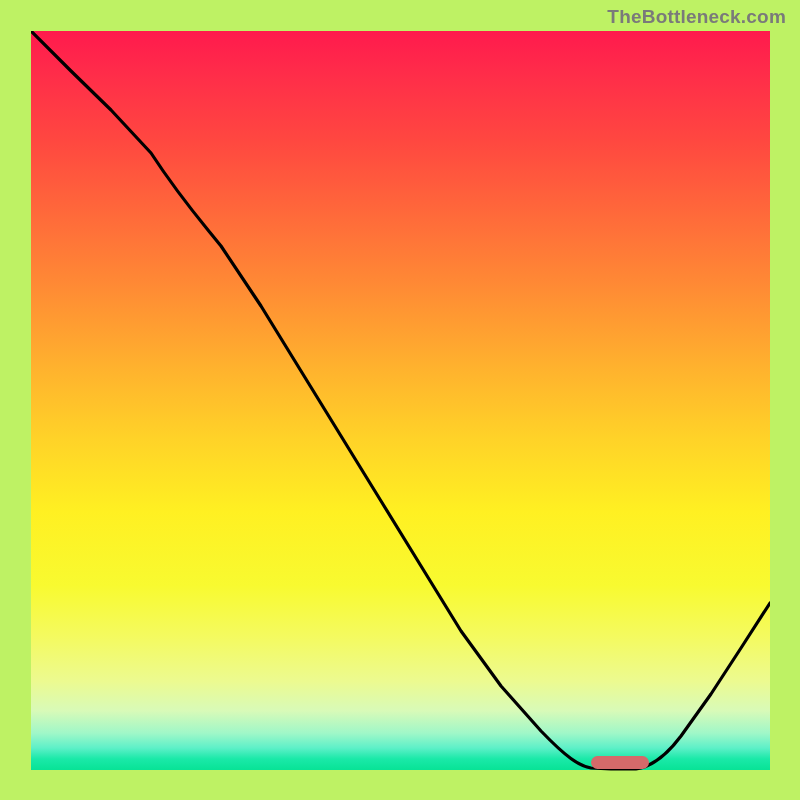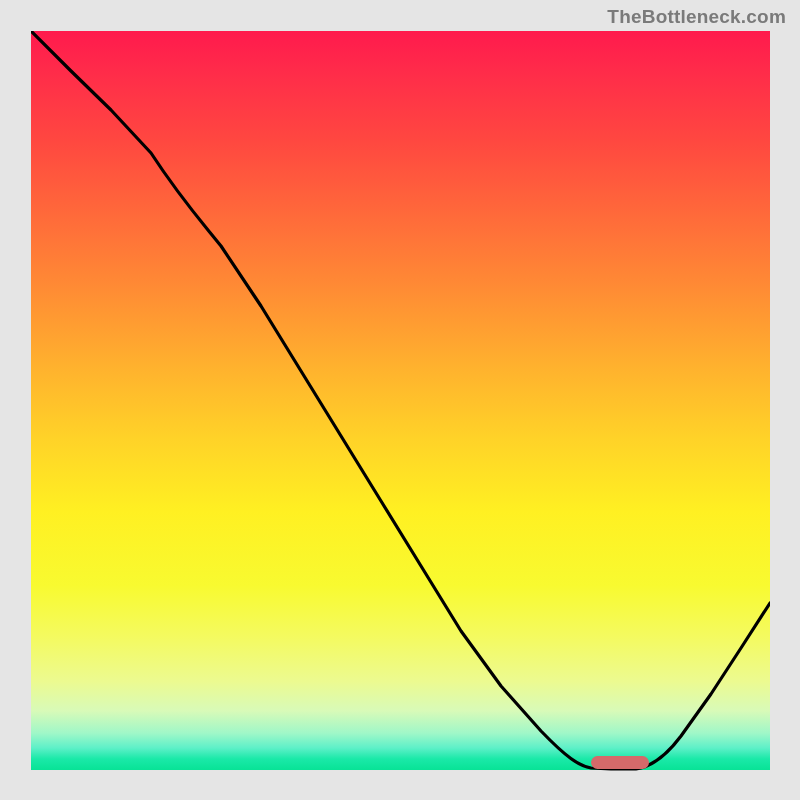--- a/index.html
+++ b/index.html
@@ -8,21 +8,21 @@
     width: 800px;
     height: 800px;
     background: #000;
     overflow: hidden;
     font-family: Arial, Helvetica, sans-serif;
   }
   .frame {
     position: relative;
     width: 800px;
     height: 800px;
-    background: #e5e5e5;
+    background: #bef264;
   }
   .plot-area {
     position: absolute;
     left: 31px;
     top: 31px;
     width: 739px;
     height: 739px;
     
     background: linear-gradient(to bottom,
       #ff1a4d 0%,

